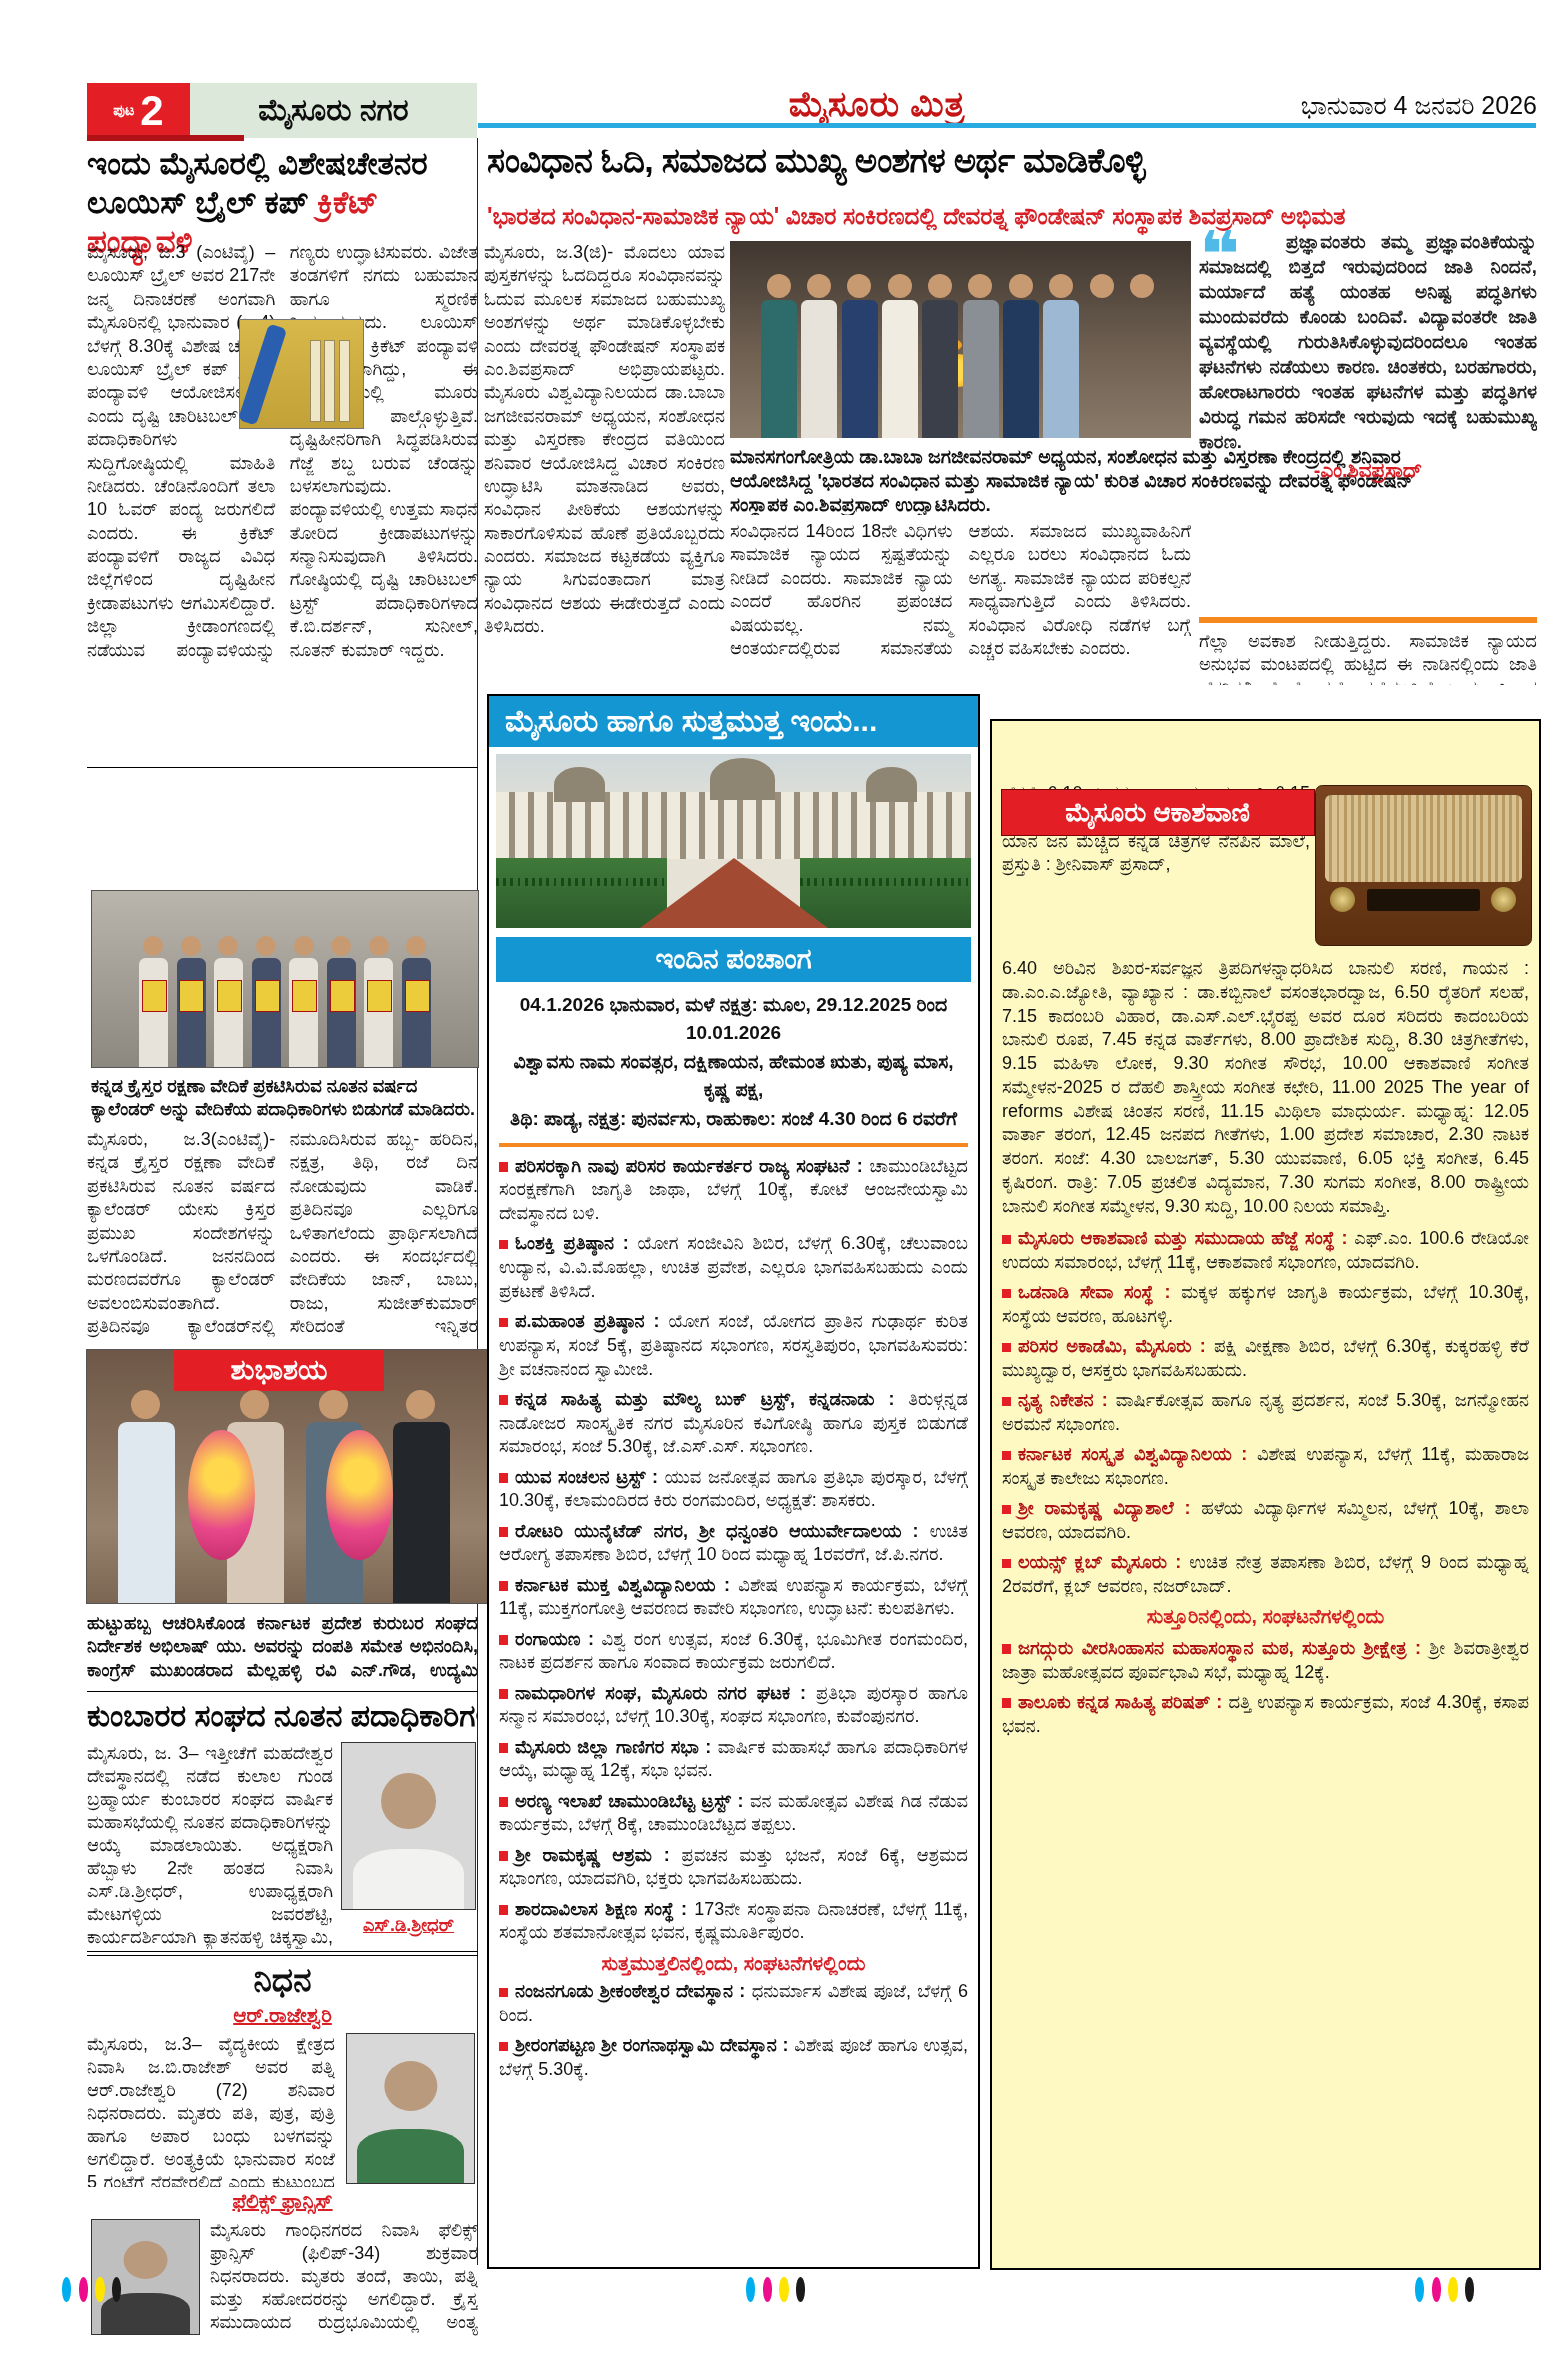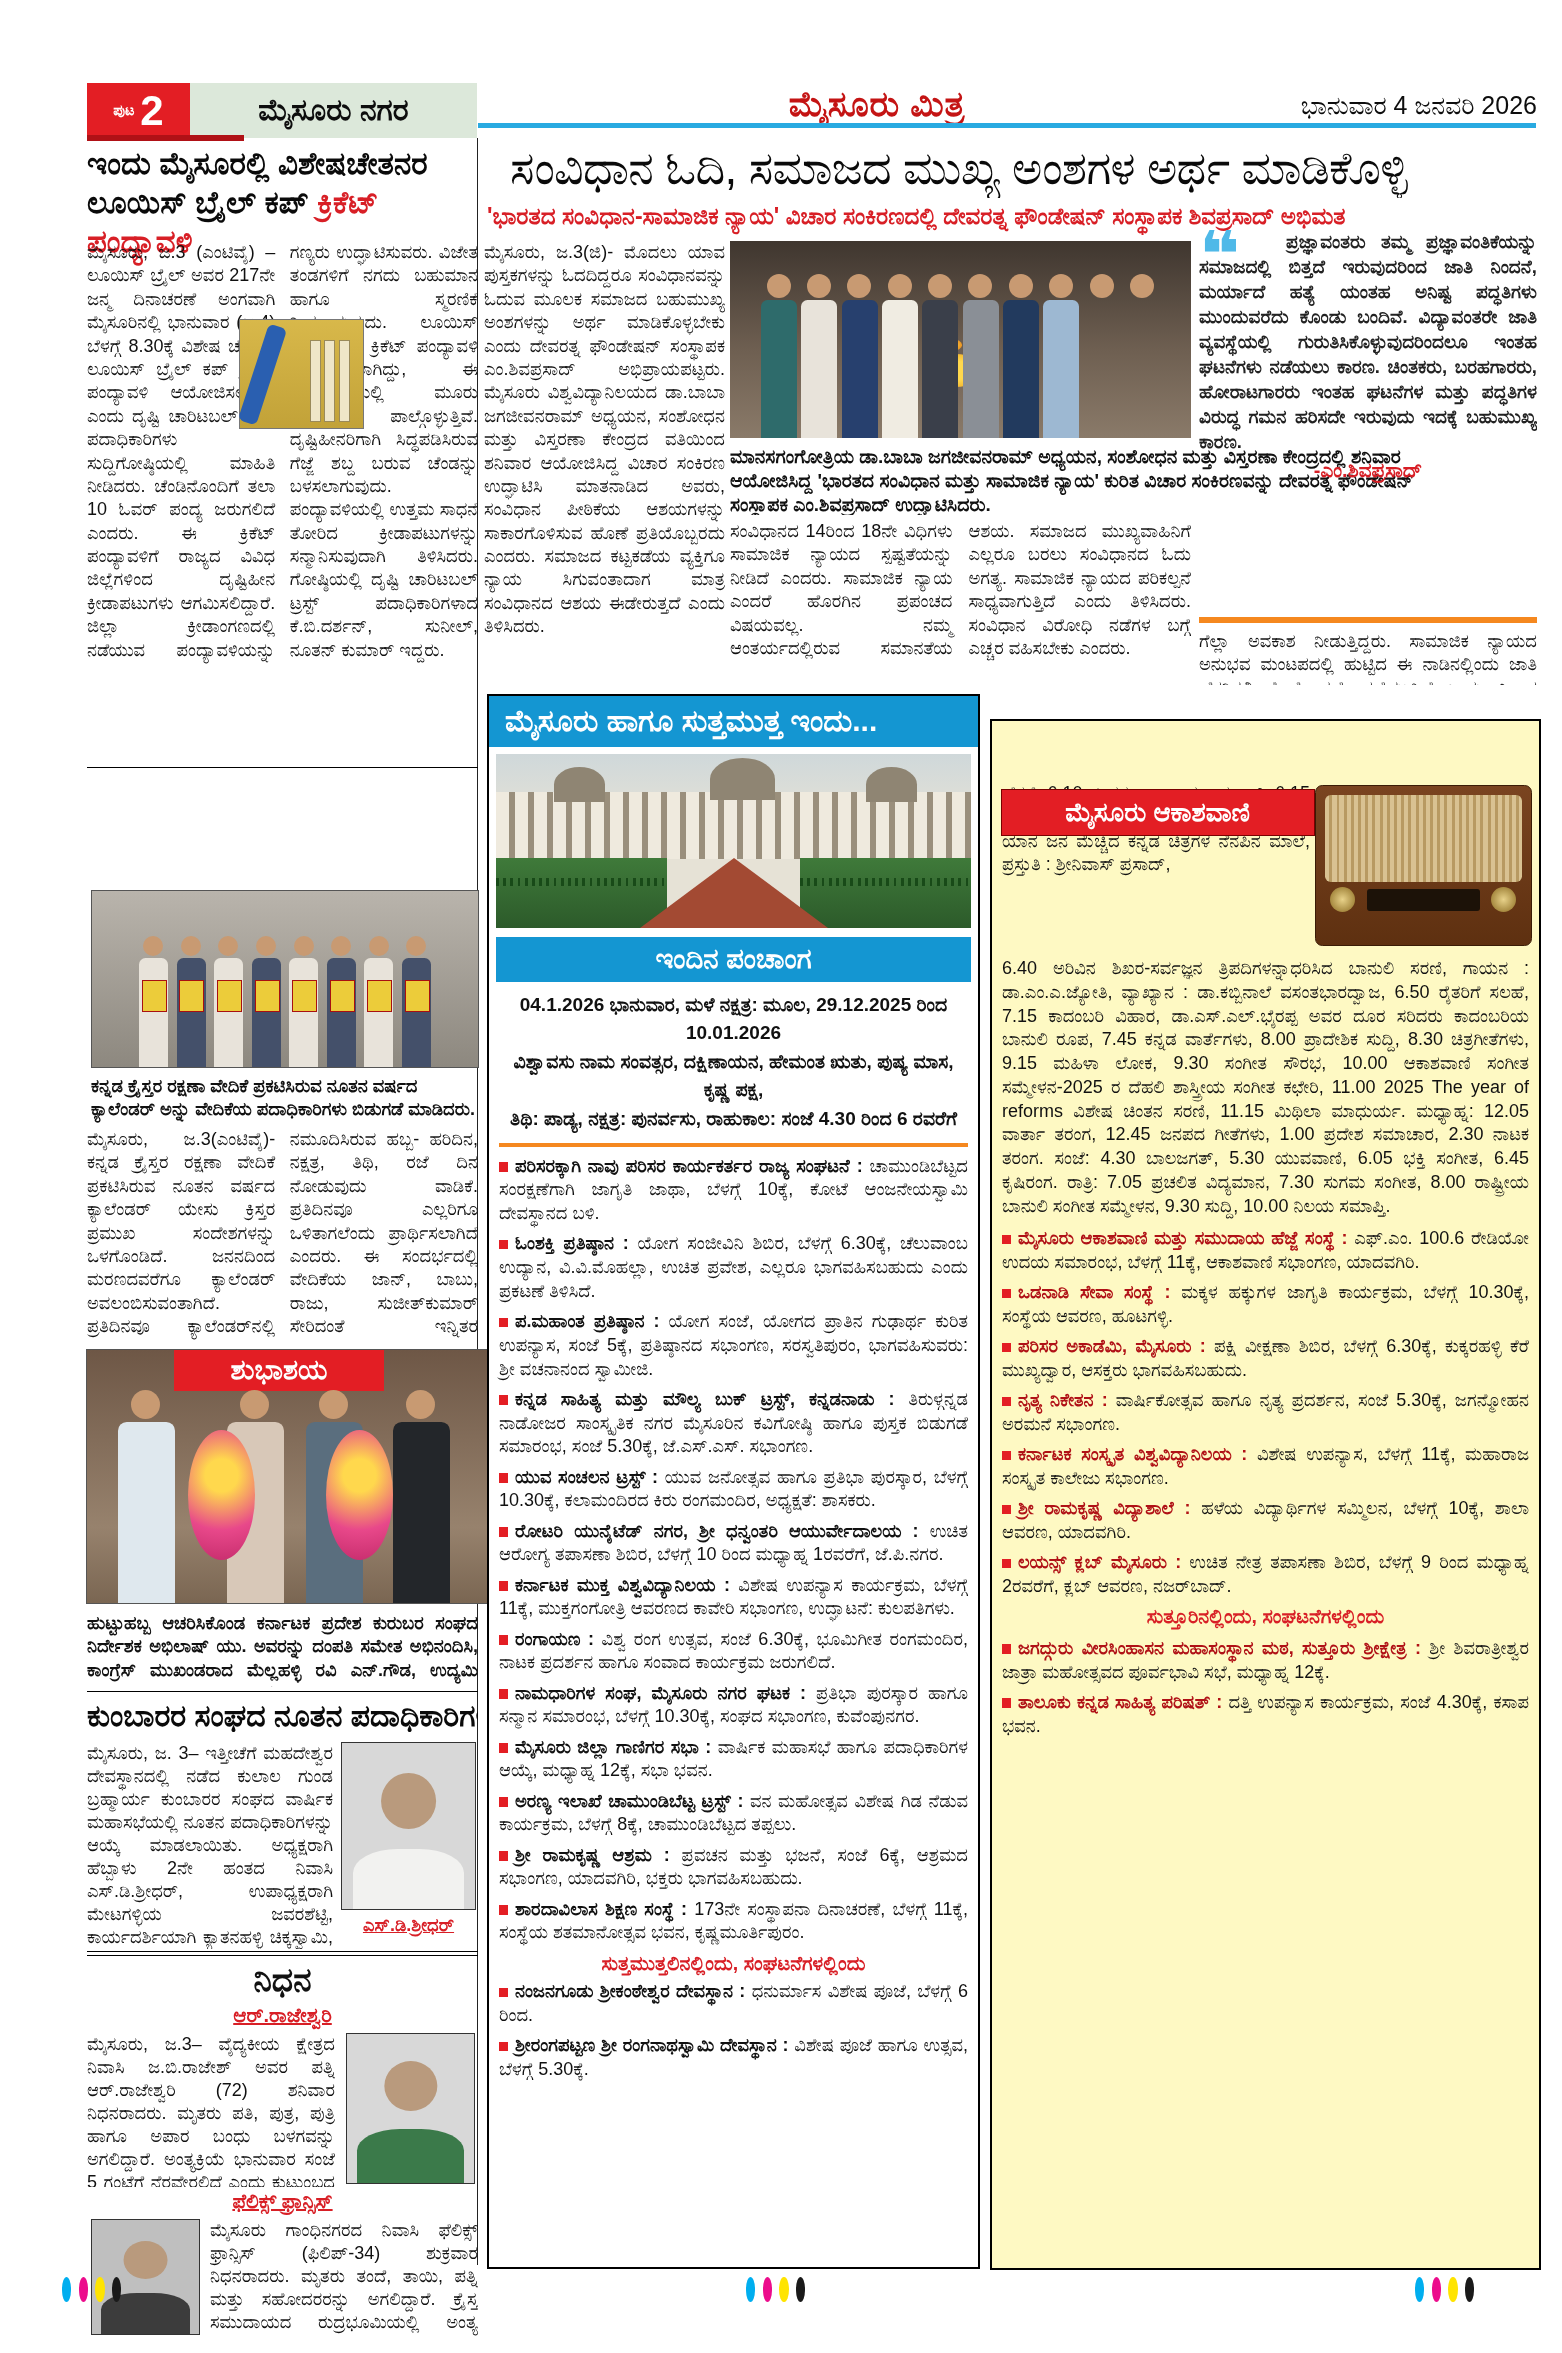--- a/index.html
+++ b/index.html
@@ -18,21 +18,21 @@
   .section-box{left:190px;top:83px;width:287px;height:55px;background:#dce8da;
     display:flex;align-items:center;justify-content:center;font-size:30px;font-weight:bold;color:#0d0d0d;}
   .masthead{left:725px;top:84px;width:304px;text-align:center;font-size:35px;font-weight:800;
     color:#c41414;letter-spacing:0.7px;}
   .edition-date{left:1102px;top:91px;width:435px;text-align:right;font-size:25px;color:#0d0d0d;}
   .blue-rule{left:478px;top:123px;width:1058px;height:5px;background:#29aae1;}
   .red-bar{left:87px;top:135px;width:157px;height:5.8px;background:#b01116;}
   .vrule-left{left:477px;top:138px;width:1.4px;height:2127px;background:#222;}
 
   
-  .lead-headline{left:510px;top:141px;width:1051px;height:57px;font-size:46px;font-weight:normal;
+  .lead-headline{left:487px;top:141px;width:1051px;height:57px;font-size:34px;font-weight:bold;
     color:#0a0a0a;white-space:nowrap;overflow:hidden;letter-spacing:-0.7px;}
   .lead-subhead{left:487px;top:203px;width:1051px;height:32px;text-align:left;font-size:23px;
     font-weight:bold;color:#d81f26;white-space:nowrap;overflow:hidden;}
   .lead-col1{left:484px;top:241px;width:241px;height:444px;font-size:18px;line-height:1.3;}
   .lead-cols-low{left:730px;top:520px;width:461px;height:165px;font-size:18px;line-height:1.3;
     column-count:2;column-gap:16px;}
   .lead-caption{left:730px;top:445px;width:710px;height:70px;font-size:19px;font-weight:bold;line-height:1.25;}
   
   .quote-block{left:1199px;top:230px;width:338px;height:380px;}
   .quote-mark{position:absolute;left:0;top:-10px;font-size:70px;color:#4fb9e8;line-height:1;font-weight:bold;}

